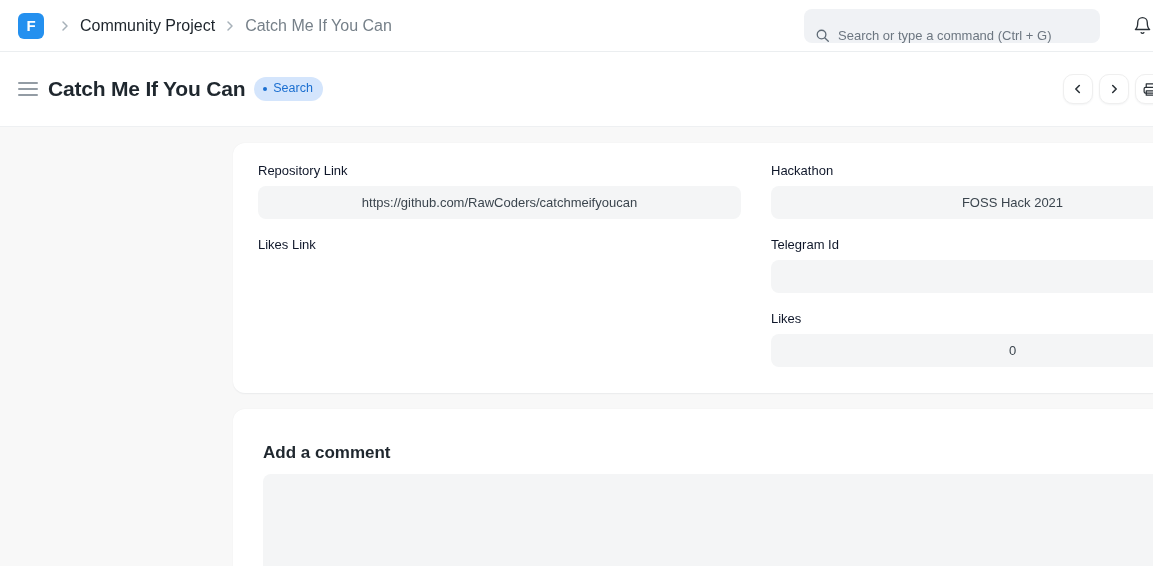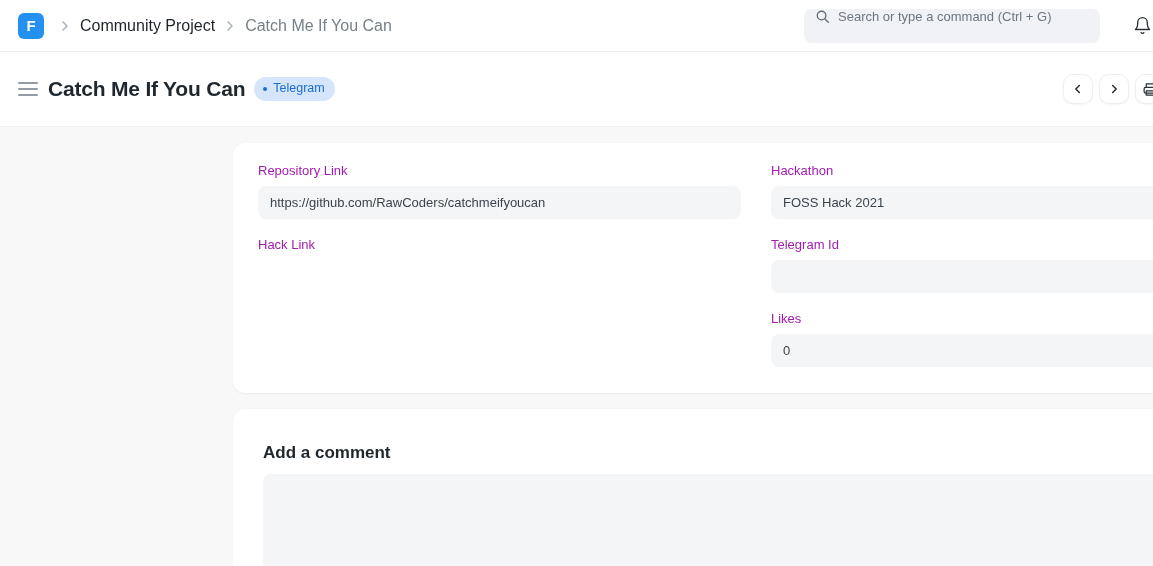--- a/index.html
+++ b/index.html
@@ -43,21 +43,21 @@
     cursor: pointer;
     white-space: nowrap;
   }
   .crumb.current { color: #768089; font-weight: 400; cursor: default; }
 
   .search-box {
     margin-left: auto;
     width: 296px; height: 34px;
     background: #f0f2f5;
     border-radius: 8px;
-    display: flex; align-items: flex-start;
+    display: flex; align-items: flex-end;
     padding: 0 11px;
     gap: 8px;
     flex: none;
   }
   .search-box input {
     border: none; background: transparent; outline: none;
     font-family: inherit;
     font-size: 13px;
     color: #4c5a67;
     width: 100%;
@@ -144,33 +144,34 @@
     display: grid;
     grid-template-columns: 483px 483px;
     column-gap: 30px;
     align-items: start;
   }
   .field { margin-bottom: 19px; }
   .field .field-label {
     display: block;
     font-size: 13px;
     line-height: 14px;
-    color: #a21caf;
+    color: #0f172a;
     margin-bottom: 8px;
   }
   .field input {
     width: 100%; height: 33px;
     background: #f4f5f6;
     border: none;
     border-radius: 8px;
     padding: 0 12px;
     font-family: inherit;
     font-size: 13px;
     color: #3b454e;
     outline: none;
+    text-align: center;
   }
 
   .comment-card {
     margin-top: 16px;
     padding: 34px 30px 30px;
     height: 280px;
   }
   .comment-heading {
     font-size: 17px;
     font-weight: 700;
@@ -230,21 +231,21 @@
   <button class="menu-btn">
     <span></span>
       <span></span>
       <span></span>
   </button>
 
   <h1 class="page-title">Catch Me If You Can</h1>
 
   <span class="status-badge">
     <span class="dot"></span>
-    <span>Telegram</span>
+    <span>Search</span>
   </span>
 
   <div class="header-actions">
     <button class="icon-btn">
       <span>
         <svg width="14" height="14" viewBox="0 0 16 16">
             <path d="M9.5 4L5.5 8l4 4" fill="none" stroke="currentColor" stroke-width="1.8" stroke-linecap="round" stroke-linejoin="round"></path>
           </svg>
       </span>
     </button>
@@ -271,21 +272,21 @@
 
   <div class="card form-card">
     <div class="form-grid">
 
       <div class="form-col">
         <div class="field">
           <label class="field-label">Repository Link</label>
           <input type="text" value="https://github.com/RawCoders/catchmeifyoucan" style="">
         </div>
         <div class="field">
-          <label class="field-label">Hack Link</label>
+          <label class="field-label">Likes Link</label>
         </div>
       </div>
 
       <div class="form-col">
         <div class="field">
           <label class="field-label">Hackathon</label>
           <input type="text" value="FOSS Hack 2021" style="">
         </div>
         <div class="field">
           <label class="field-label">Telegram Id</label>

